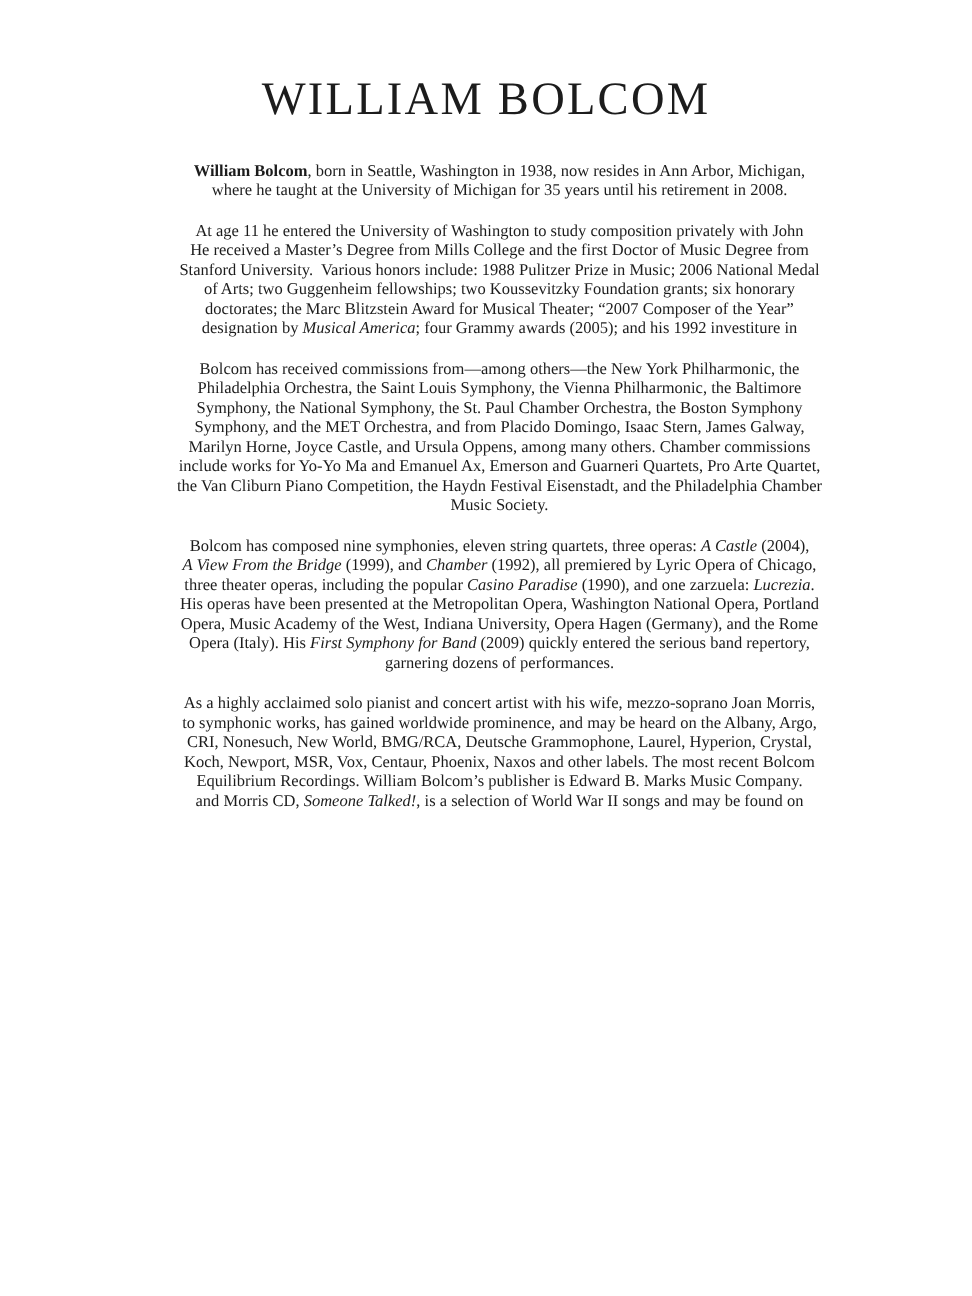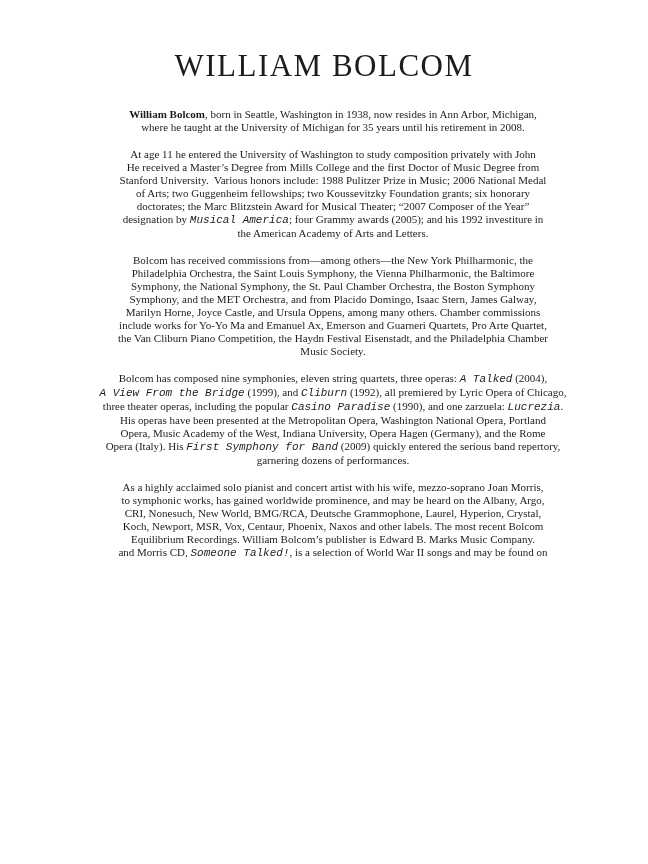--- a/index.html
+++ b/index.html
@@ -40,54 +40,53 @@
     margin: 0 0 14px 0;
   }
   .line {
     white-space: pre;
     font-size: 11px;
     line-height: 13px;
     color: #1c1c1c;
     text-align: center;
   }
   .line span.bold { font-weight: bold; }
-  .line span.italic { font-style: italic; font-family: Liberation Mono, monospace; }
+  .line span.italic { font-style: italic; }
 </style>
 </head>
 <body>
 
 <div class="page">
   <h1 class="title">WILLIAM BOLCOM</h1>
   <div class="body-text" id="bio">
       <div class="paragraph">
         <div class="line"><span class="bold">William Bolcom</span><span>, born in Seattle, Washington in 1938, now resides in Ann Arbor, Michigan,</span></div>
         <div class="line"><span>where he taught at the University of Michigan for 35 years until his retirement in 2008.</span></div>
       </div>
       <div class="paragraph">
         <div class="line"><span>At age 11 he entered the University of Washington to study composition privately with John</span></div>
         <div class="line"><span>He received a Master’s Degree from Mills College and the first Doctor of Music Degree from</span></div>
         <div class="line"><span>Stanford University.  Various honors include: 1988 Pulitzer Prize in Music; 2006 National Medal</span></div>
         <div class="line"><span>of Arts; two Guggenheim fellowships; two Koussevitzky Foundation grants; six honorary</span></div>
         <div class="line"><span>doctorates; the Marc Blitzstein Award for Musical Theater; “2007 Composer of the Year”</span></div>
         <div class="line"><span>designation by </span><span class="italic">Musical America</span><span>; four Grammy awards (2005); and his 1992 investiture in</span></div>
-        <div class="line"><span>the American Academy of Arts and Letters.</span></div>
       </div>
       <div class="paragraph">
         <div class="line"><span>Bolcom has received commissions from—among others—the New York Philharmonic, the</span></div>
         <div class="line"><span>Philadelphia Orchestra, the Saint Louis Symphony, the Vienna Philharmonic, the Baltimore</span></div>
         <div class="line"><span>Symphony, the National Symphony, the St. Paul Chamber Orchestra, the Boston Symphony</span></div>
         <div class="line"><span>Symphony, and the MET Orchestra, and from Placido Domingo, Isaac Stern, James Galway,</span></div>
         <div class="line"><span>Marilyn Horne, Joyce Castle, and Ursula Oppens, among many others. Chamber commissions</span></div>
         <div class="line"><span>include works for Yo-Yo Ma and Emanuel Ax, Emerson and Guarneri Quartets, Pro Arte Quartet,</span></div>
         <div class="line"><span>the Van Cliburn Piano Competition, the Haydn Festival Eisenstadt, and the Philadelphia Chamber</span></div>
         <div class="line"><span>Music Society.</span></div>
       </div>
       <div class="paragraph">
-        <div class="line"><span>Bolcom has composed nine symphonies, eleven string quartets, three operas: </span><span class="italic">A Talked</span><span> (2004),</span></div>
-        <div class="line"><span class="italic">A View From the Bridge</span><span> (1999), and </span><span class="italic">Cliburn</span><span> (1992), all premiered by Lyric Opera of Chicago,</span></div>
+        <div class="line"><span>Bolcom has composed nine symphonies, eleven string quartets, three operas: </span><span class="italic">A Castle</span><span> (2004),</span></div>
+        <div class="line"><span class="italic">A View From the Bridge</span><span> (1999), and </span><span class="italic">Chamber</span><span> (1992), all premiered by Lyric Opera of Chicago,</span></div>
         <div class="line"><span>three theater operas, including the popular </span><span class="italic">Casino Paradise</span><span> (1990), and one zarzuela: </span><span class="italic">Lucrezia</span><span>.</span></div>
         <div class="line"><span>His operas have been presented at the Metropolitan Opera, Washington National Opera, Portland</span></div>
         <div class="line"><span>Opera, Music Academy of the West, Indiana University, Opera Hagen (Germany), and the Rome</span></div>
         <div class="line"><span>Opera (Italy). His </span><span class="italic">First Symphony for Band</span><span> (2009) quickly entered the serious band repertory,</span></div>
         <div class="line"><span>garnering dozens of performances.</span></div>
       </div>
       <div class="paragraph">
         <div class="line"><span>As a highly acclaimed solo pianist and concert artist with his wife, mezzo-soprano Joan Morris,</span></div>
         <div class="line"><span>to symphonic works, has gained worldwide prominence, and may be heard on the Albany, Argo,</span></div>
         <div class="line"><span>CRI, Nonesuch, New World, BMG/RCA, Deutsche Grammophone, Laurel, Hyperion, Crystal,</span></div>

